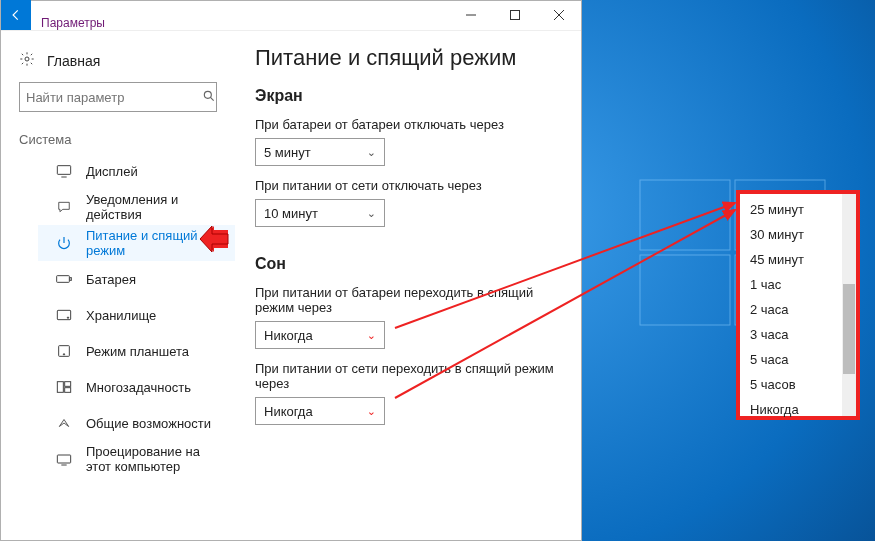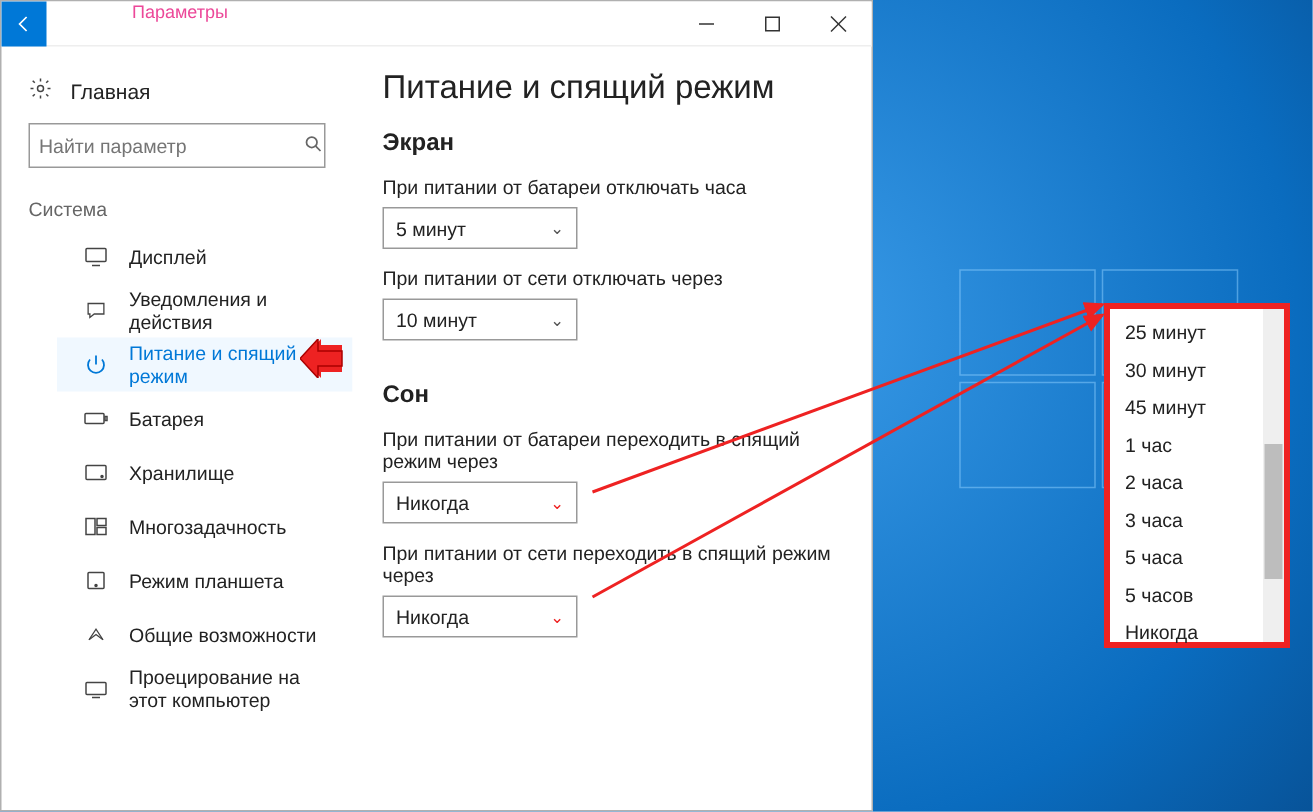--- a/index.html
+++ b/index.html
@@ -26,25 +26,24 @@
     width: 582px; height: 541px;
     background: #fff;
     border: 1px solid #b0b0b0;
     display: flex;
     flex-direction: column;
   }
   .titlebar {
     height: 30px;
     background: #fff;
     display: flex;
-    align-items: flex-start;
+    align-items: flex-end;
     border-bottom: 1px solid #eee;
     font-size: 12px;
-    color: #ec4899;
-    gap: 47px;
+    color: #701a75;
   }
   .back-btn {
     width: 30px; height: 30px;
     background: #0078d7;
     display: flex; align-items: center; justify-content: center;
     color: #fff;
     cursor: pointer;
   }
   .title-text { margin-left: 10px; flex: 1; }
   .win-controls { display: flex; }
@@ -119,21 +118,21 @@
     font-size: 13px; color:#222;
     cursor:pointer;
     margin-bottom: 6px;
     text-align: center;
   }
   .select .chev { color:#555; font-size: 11px; }
 
   
   .dropdown {
     position:absolute;
-    left: 736px; top: 202px;
+    left: 736px; top: 190px;
     width: 124px;
     height: 230px;
     background:#fff;
     border: 4px solid #e22;
     font-size: 13px;
     display:flex;
   }
   .dropdown-inner{
     flex:1;
     display:flex; flex-direction:column;
@@ -280,40 +279,40 @@
               <rect x="2" y="3" width="20" height="14" rx="1"></rect>
               <circle cx="18" cy="14" r="1" fill="#444"></circle>
             </svg>
         </span>
         <span>Хранилище</span>
       </div>
 
       <div class="nav-item">
         <span class="nicon">
           <svg width="16" height="14" viewBox="0 0 24 20" fill="none" stroke="#444" stroke-width="1.5">
+              <rect x="4" y="2" width="16" height="16" rx="1"></rect>
+              <circle cx="12" cy="15" r="1" fill="#444"></circle>
+            </svg>
+        </span>
+        <span>Режим планшета</span>
+      </div>
+
+      <div class="nav-item">
+        <span class="nicon">
+          <svg width="16" height="14" viewBox="0 0 24 20" fill="none" stroke="#444" stroke-width="1.5">
               <rect x="2" y="2" width="9" height="16"></rect>
               <rect x="13" y="2" width="9" height="7"></rect>
               <rect x="13" y="11" width="9" height="7"></rect>
             </svg>
         </span>
         <span>Многозадачность</span>
       </div>
 
       <div class="nav-item">
         <span class="nicon">
-          <svg width="16" height="14" viewBox="0 0 24 20" fill="none" stroke="#444" stroke-width="1.5">
-              <rect x="4" y="2" width="16" height="16" rx="1"></rect>
-              <circle cx="12" cy="15" r="1" fill="#444"></circle>
-            </svg>
-        </span>
-        <span>Режим планшета</span>
-      </div>
-
-      <div class="nav-item">
-        <span class="nicon">
           <svg width="16" height="14" viewBox="0 0 24 24" fill="none" stroke="#444" stroke-width="1.5">
               <path d="M4 18l8-12 8 12"></path>
               <path d="M4 18l8-6 8 6"></path>
             </svg>
         </span>
         <span>Общие возможности</span>
       </div>
 
       <div class="nav-item">
         <span class="nicon">
@@ -324,21 +323,21 @@
         </span>
         <span>Проецирование на этот компьютер</span>
       </div>
     </div>
 
     <div class="main">
       <h1>Питание и спящий режим</h1>
 
       <h2>Экран</h2>
 
-      <div class="lbl">При питании от батареи отключать часа</div>
+      <div class="lbl">При батареи от батареи отключать через</div>
       <div class="select">
         <span>5 минут</span>
         <span class="chev">⌄</span>
       </div>
 
       <div class="lbl">При питании от сети отключать через</div>
       <div class="select">
         <span>10 минут</span>
         <span class="chev">⌄</span>
       </div>

